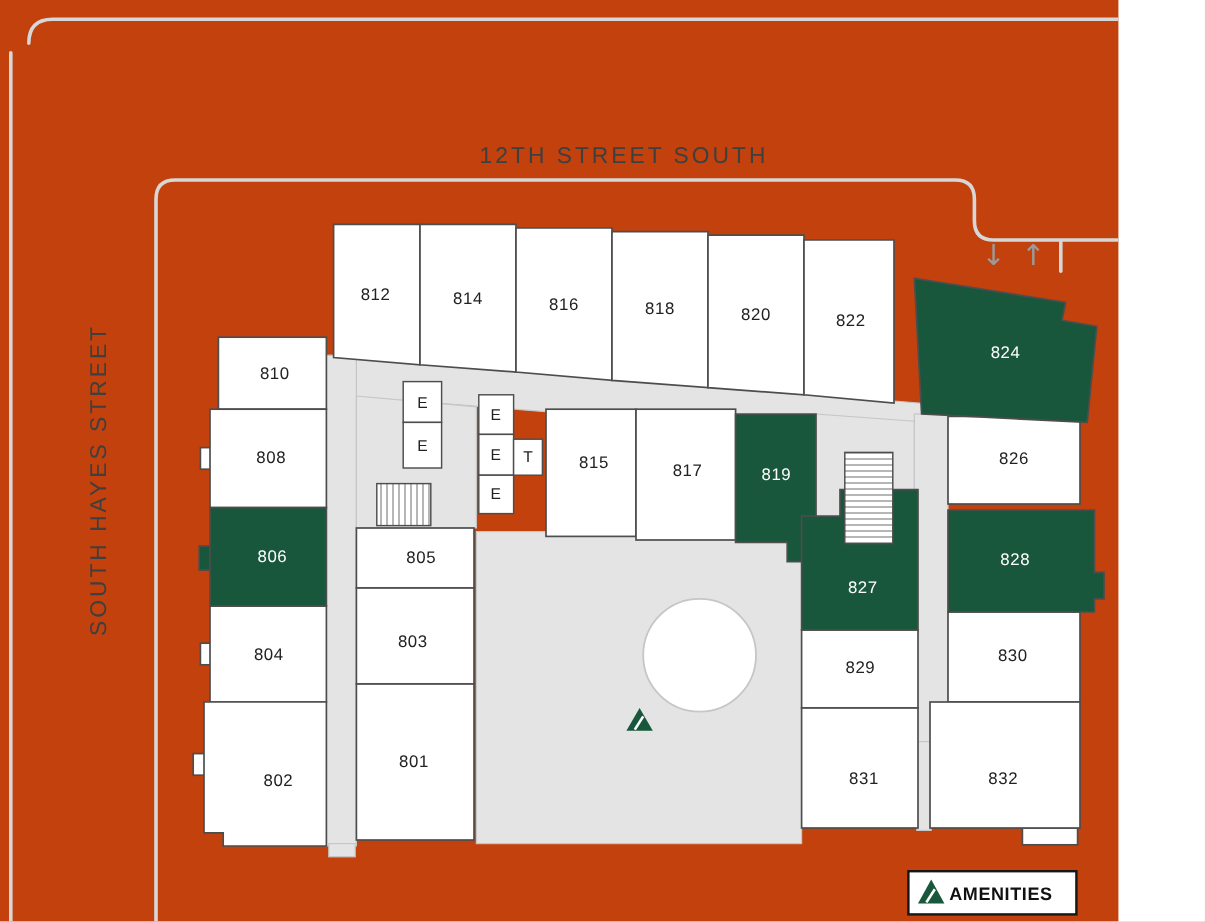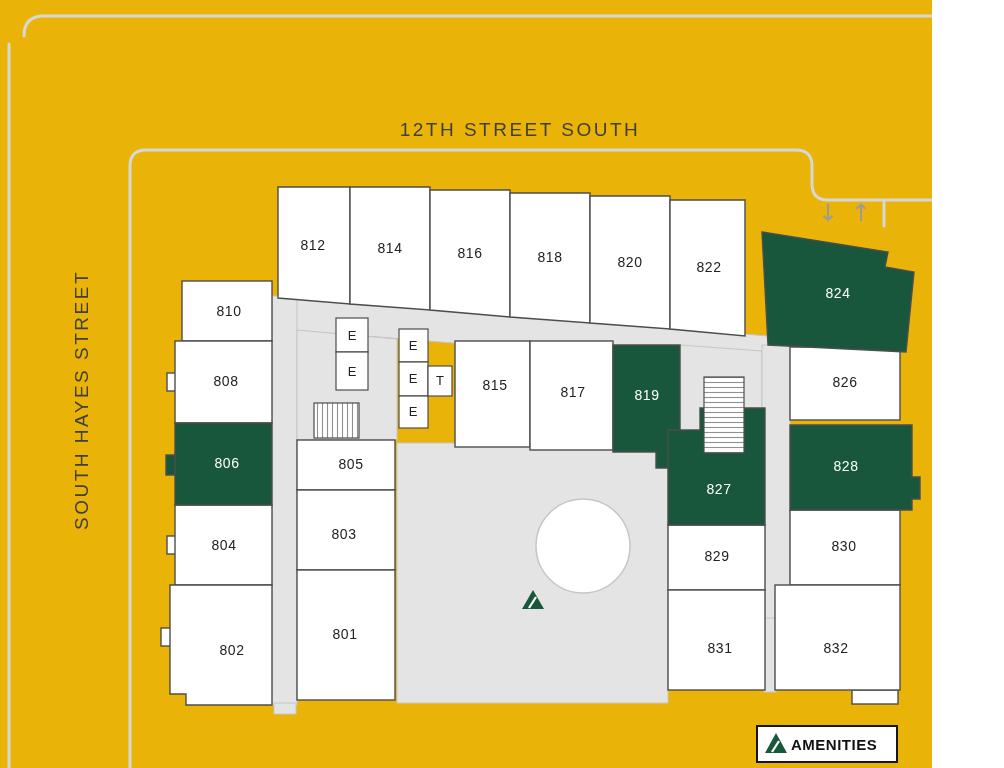--- a/index.html
+++ b/index.html
@@ -1,16 +1,16 @@
 <!DOCTYPE html>
 <html><head>
 <meta charset="utf-8">
 <style>
   html,body{margin:0;padding:0;background:#ffffff;}
-  .plan-wrap{position:relative;width:932px;height:768px;background:#eab308;overflow:hidden;
+  .plan-wrap{position:relative;width:932px;height:768px;background:#c2410c;overflow:hidden;
              font-family:"Liberation Sans",sans-serif;}
   svg{position:absolute;left:0;top:0;}
 
   .curb{fill:none;stroke:#d7d7d7;stroke-width:3;stroke-linecap:round;}
   .street-label{font-family:"Liberation Sans",sans-serif;font-size:19px;letter-spacing:2.5px;
                 fill:#3f3f3f;text-anchor:middle;}
   .drive-arrow{font-family:"DejaVu Sans",sans-serif;font-size:24px;fill:#9b9b9b;text-anchor:middle;}
 
   .common{fill:#e4e4e4;stroke:#c6c6c6;stroke-width:1;}
   .unit{fill:#ffffff;stroke:#4d4d4d;stroke-width:1.4;}

